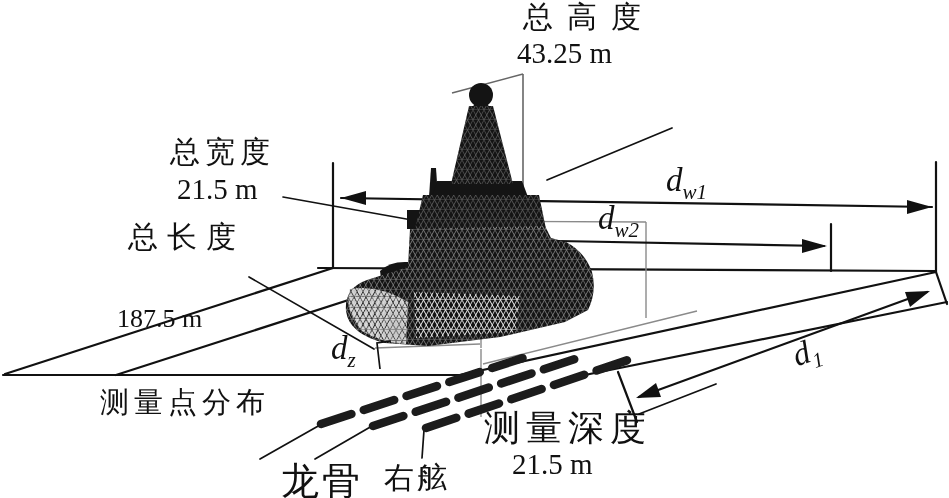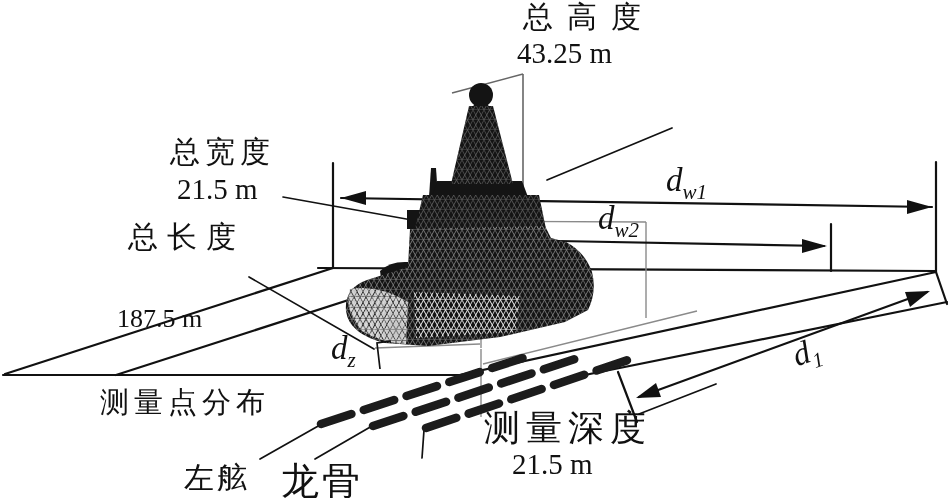--- a/index.html
+++ b/index.html
@@ -133,16 +133,16 @@
   </div>
   <div class="lbl dim" style="left:331px;top:331px;">
     <span>d</span><sub>z</sub>
   </div>
 
   <div class="lbl" style="left:100px;top:387px;font-size:29px;letter-spacing:5px;text-align:center;">测量点分布</div>
 
   <div class="lbl" style="left:484px;top:410px;font-size:36px;letter-spacing:6px;">测量深度</div>
   <div class="lbl" style="left:512px;top:449px;font-size:29px;">21.5 m</div>
 
-  <div class="lbl" style="left:184px;top:462px;font-size:30px;letter-spacing:3px;">左舷</div>
   <div class="lbl" style="left:281px;top:462px;font-size:38px;letter-spacing:3px;">龙骨</div>
+  <div class="lbl" style="left:384px;top:462px;font-size:30px;letter-spacing:3px;">右舷</div>
 
 </div>
 
 </body></html>

